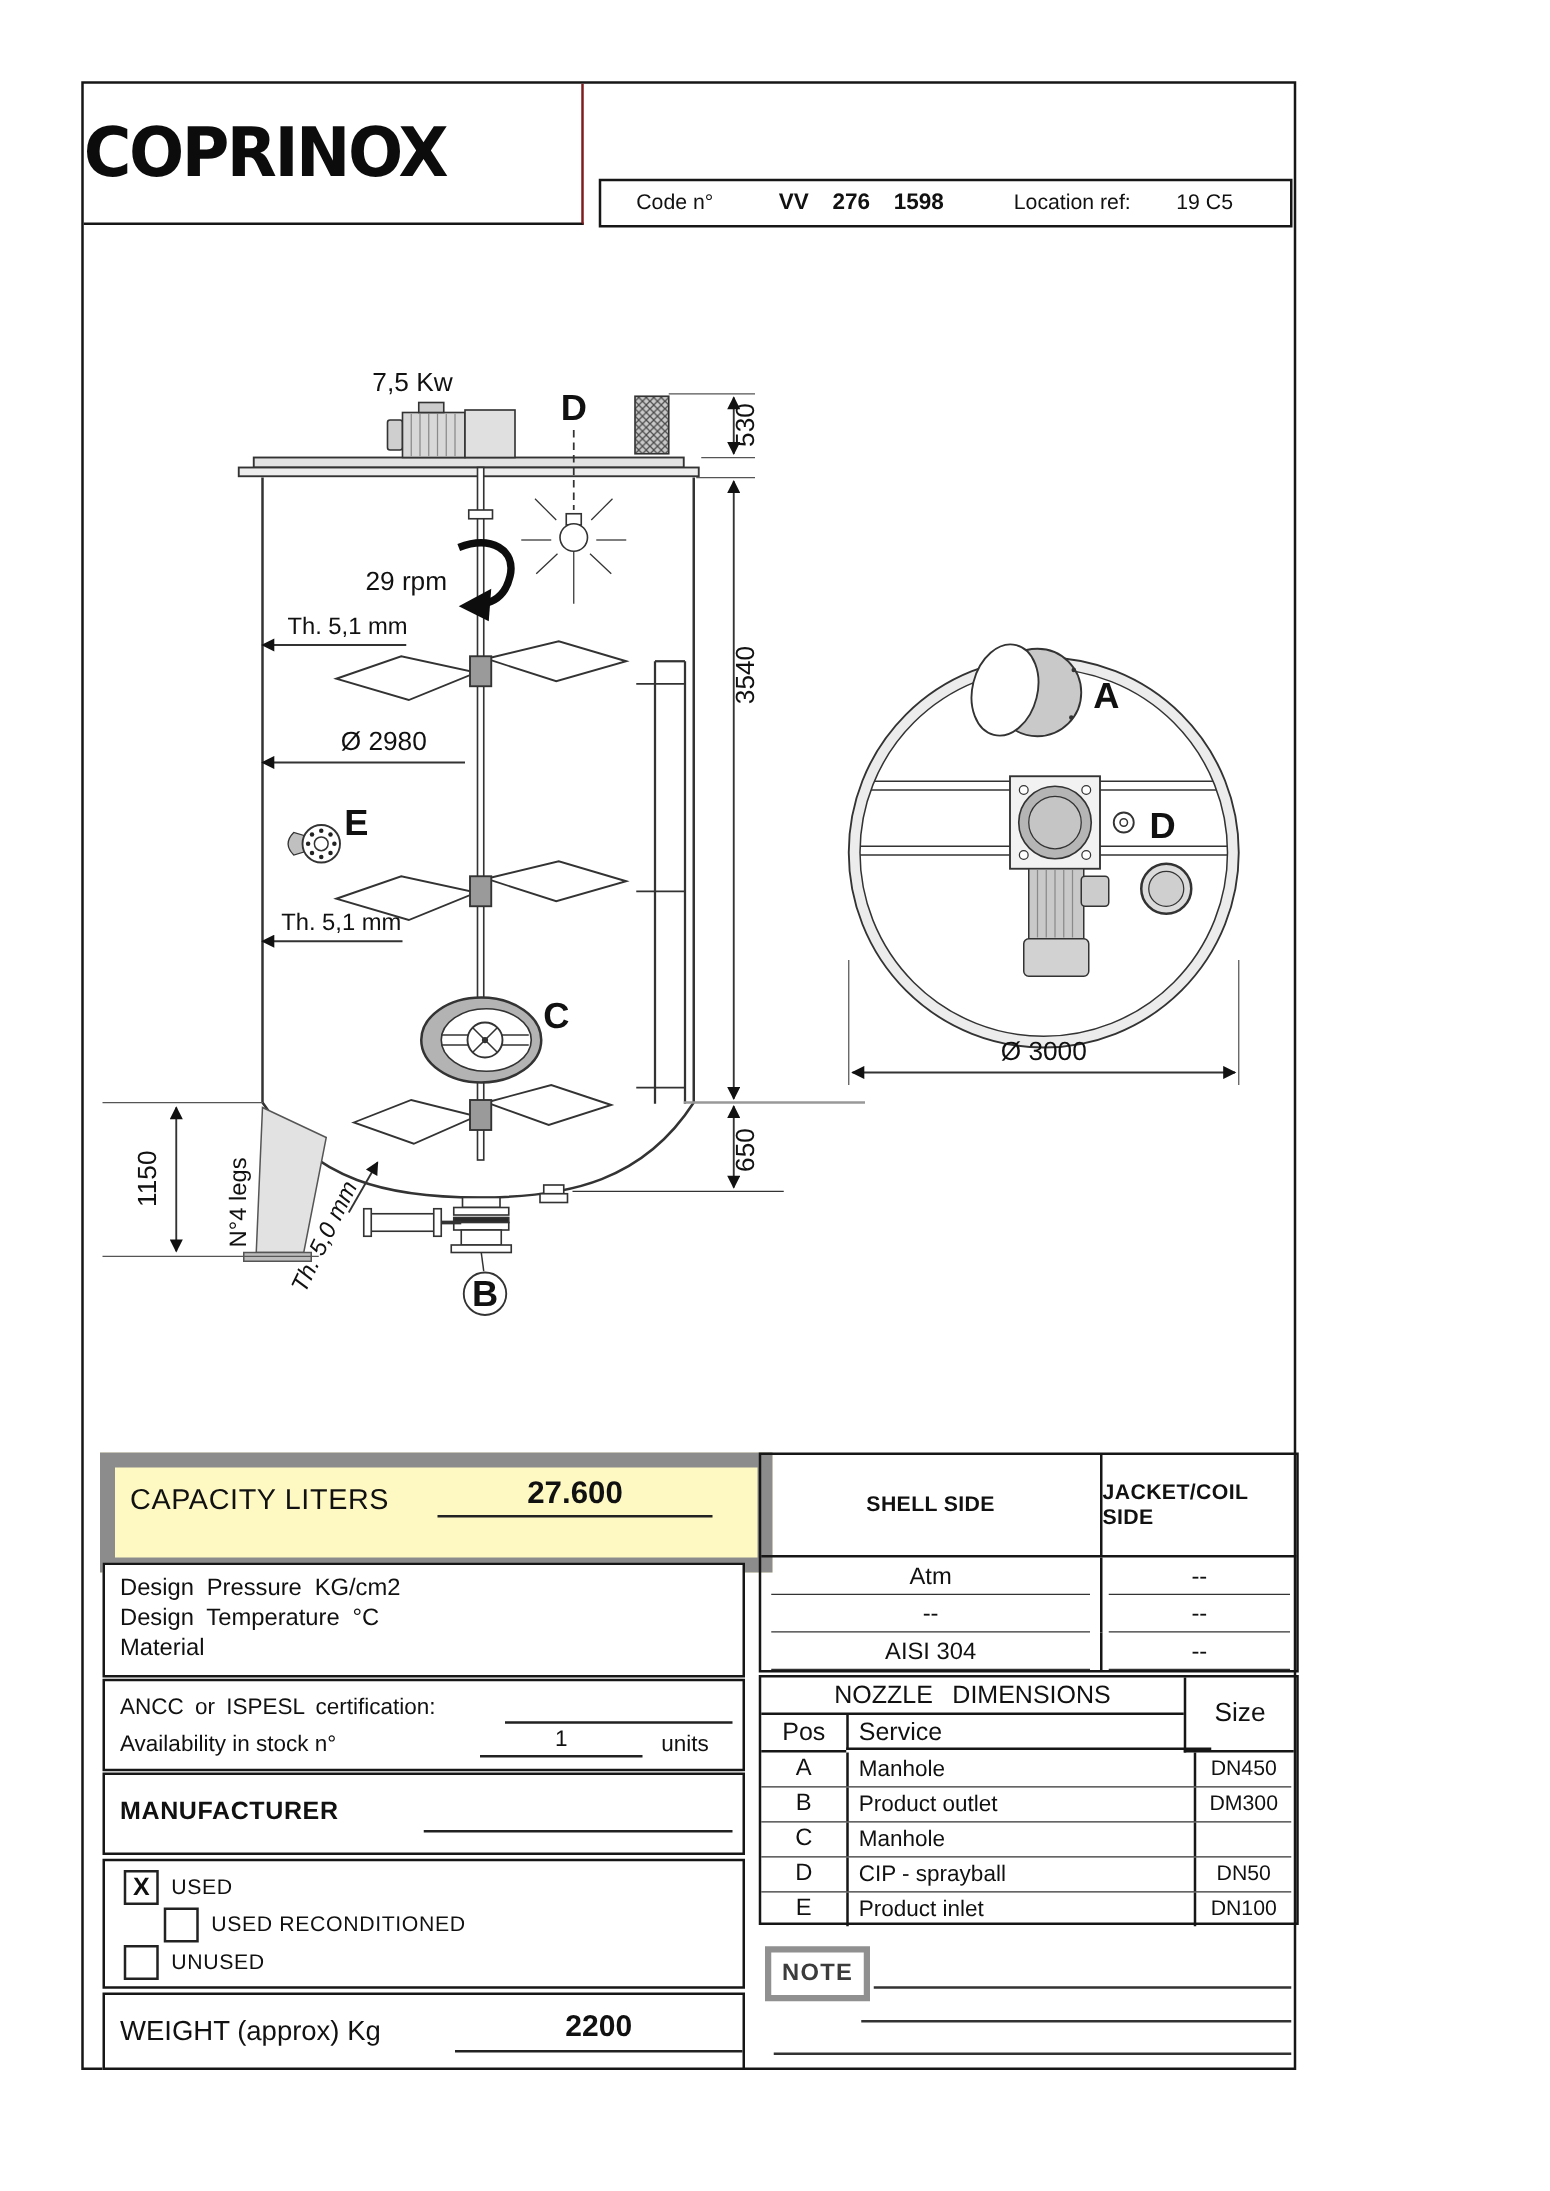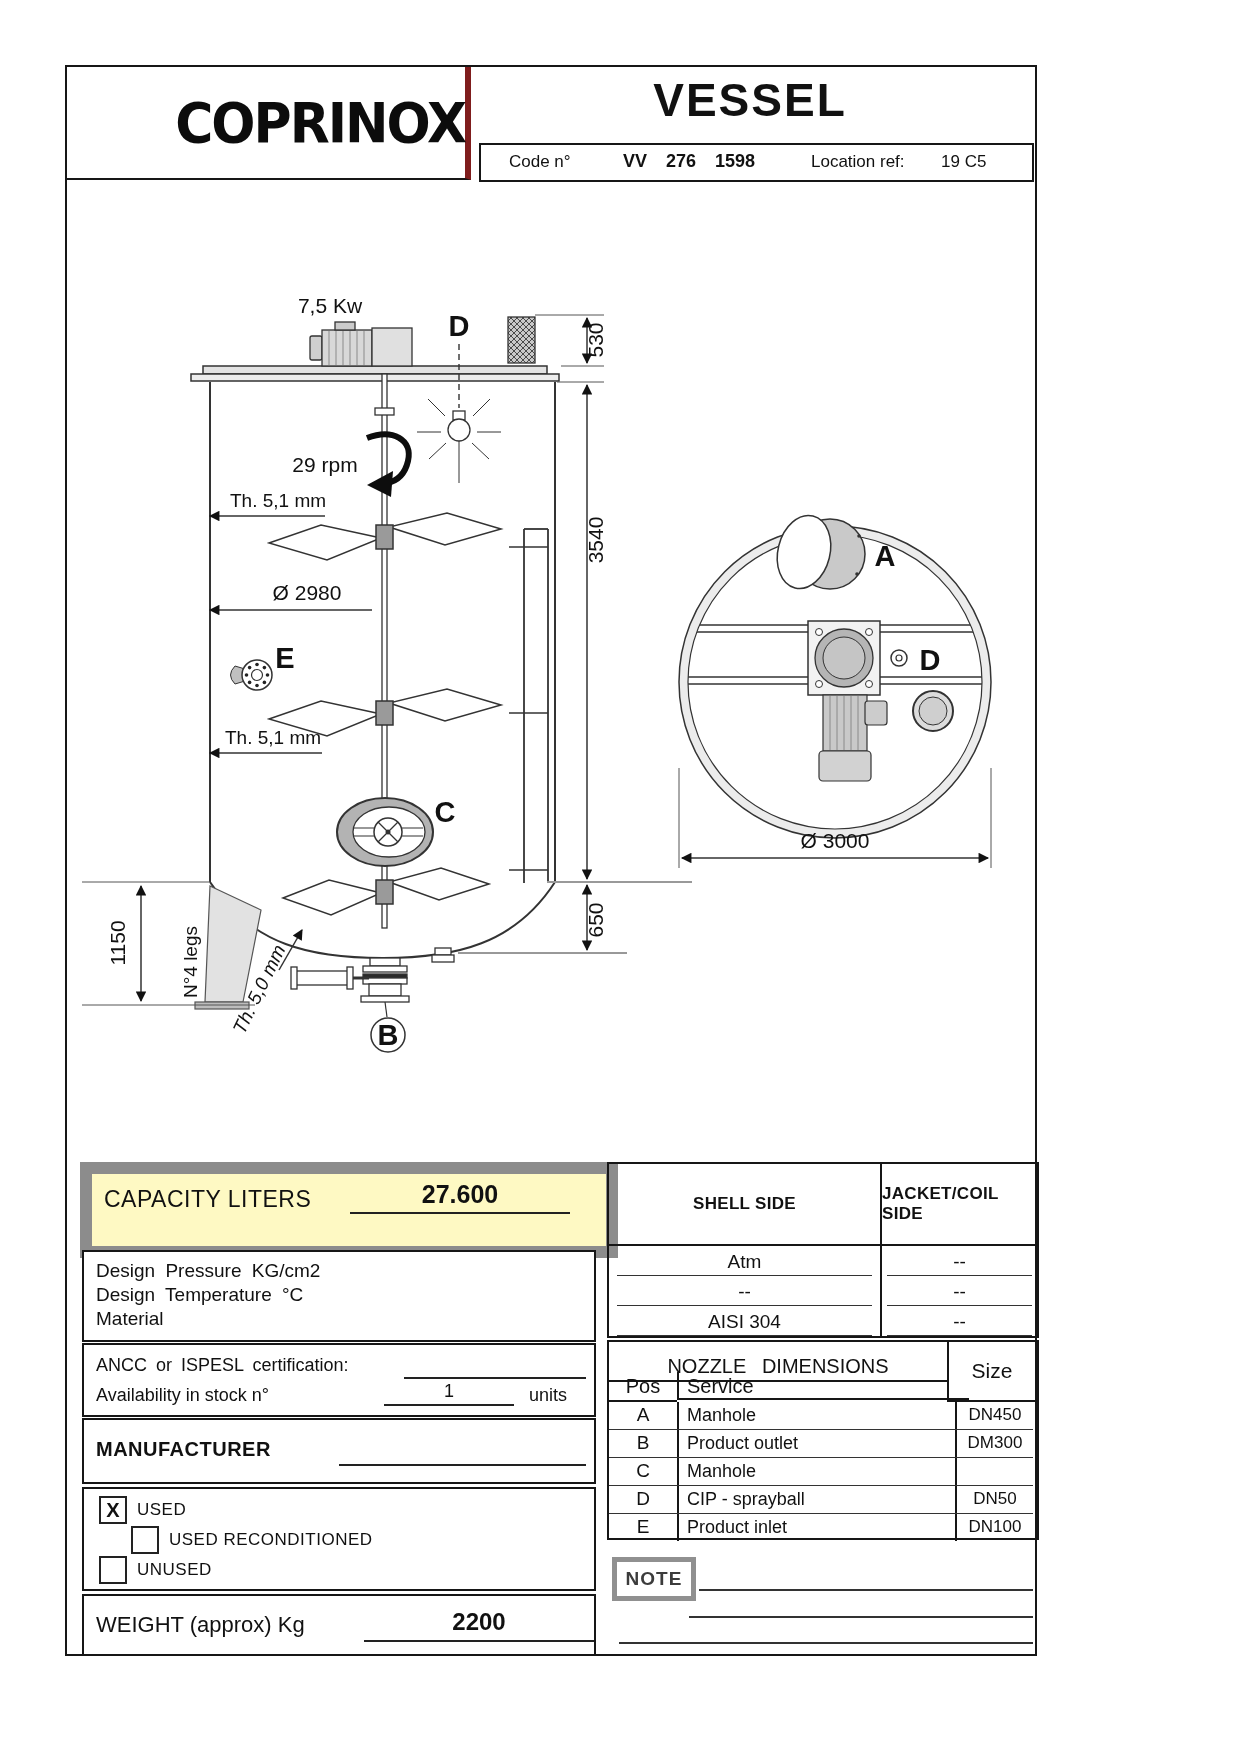--- a/index.html
+++ b/index.html
@@ -1,22 +1,22 @@
 <!DOCTYPE html>
 <html><head>
 <meta charset="utf-8">
 <style>
   html,body{margin:0;padding:0;background:#ffffff;}
   .page{position:relative;width:1240px;height:1753px;background:#fff;
         font-family:"Liberation Sans","DejaVu Sans",sans-serif;color:#111;}
   .frame{position:absolute;left:65px;top:65px;width:968px;height:1587px;border:2px solid #161616;}
   .abs{position:absolute;}
   
-  .logo-cell{left:0;top:0;width:398px;height:111px;border-right:6px solid #7f1d1d;border-bottom:2px solid #161616;
-             display:flex;align-items:center;justify-content:flex-end;}
+  .logo-cell{left:0;top:0;width:398px;height:111px;border-right:2px solid #7f1d1d;border-bottom:2px solid #161616;
+             display:flex;align-items:center;justify-content:flex-start;}
   .logo{font-family:"DejaVu Sans",sans-serif;font-weight:bold;font-size:52px;letter-spacing:-2px;
         transform:scaleY(1.05);color:#0c0c0c;}
   .title-cell{left:398px;top:0;width:570px;height:111px;}
   .doc-title{position:absolute;left:0;top:6px;width:100%;text-align:center;font-weight:bold;
              font-size:46px;letter-spacing:2px;}
   .code-bar{left:412px;top:76px;width:551px;height:35px;border:2px solid #161616;font-size:17px;}
   .code-bar span{position:absolute;top:7px;white-space:nowrap;}
   .code-label{left:28px;}
   .code-value{left:142px;font-weight:bold;font-size:18px;word-spacing:14px;top:6px !important;}
   .loc-label{left:330px;}
@@ -59,21 +59,21 @@
   .sides-hdr{display:flex;height:80px;border-bottom:2px solid #161616;}
   .sides-hdr .cell{flex:0 0 271px;display:flex;align-items:center;justify-content:center;
                    font-weight:bold;font-size:17px;letter-spacing:.3px;}
   .sides-hdr .cell.jacket{flex:1;border-left:2px solid #161616;}
   .sides-row{display:flex;height:30px;}
   .sides-row .val{flex:0 0 271px;display:flex;align-items:flex-end;justify-content:center;font-size:19px;}
   .sides-row .val.j{flex:1;border-left:2px solid #161616;}
   .sides-row .val span{display:block;width:94%;text-align:center;border-bottom:1.5px solid #333;line-height:26px;}
   .nozzles{left:540px;top:1273px;width:428px;height:196px;border:2px solid #161616;}
   .nz-title{position:absolute;left:0;top:0;width:338px;height:28px;border-bottom:2px solid #161616;
-            text-align:center;font-size:20px;word-spacing:10px;line-height:28px;margin-top:10px;}
+            text-align:center;font-size:20px;word-spacing:10px;line-height:28px;}
   .nz-size-hdr{position:absolute;left:338px;top:0;width:86px;height:58px;border-left:2px solid #161616;
                border-bottom:2px solid #161616;display:flex;align-items:center;justify-content:center;font-size:21px;}
   .nz-pos-hdr{position:absolute;left:0;top:30px;width:68px;height:28px;border-bottom:2px solid #161616;
               text-align:center;font-size:20px;line-height:28px;}
   .nz-svc-hdr{position:absolute;left:68px;top:30px;width:292px;height:28px;border-left:2px solid #161616;
               border-bottom:2px solid #161616;font-size:20px;line-height:28px;padding-left:8px;box-sizing:border-box;}
   .nz-rows{position:absolute;left:0;top:60px;width:424px;}
   .nz-row{display:flex;height:27px;}
   .nz-row.sep{border-bottom:1.5px solid #333;}
   .nz-c-pos{flex:0 0 68px;text-align:center;font-size:19px;line-height:26px;}
@@ -88,23 +88,20 @@
   .nl3{left:552px;top:1575px;width:414px;}
 </style>
 </head>
 <body>
 
 <div class="page">
   <div class="frame">
 
     <div class="abs logo-cell">
       <div class="logo">COPRINOX</div>
-    </div>
-    <div class="abs title-cell">
-      <div class="doc-title">VESSEL</div>
     </div>
     <div class="abs code-bar">
       <span class="code-label">Code n°</span>
       <span class="code-value">VV 276 1598</span>
       <span class="loc-label">Location ref:</span>
       <span class="loc-value">19 C5</span>
     </div>
 
     <div class="abs drawing">
       <svg width="968" height="980" viewBox="0 0 968 980">

